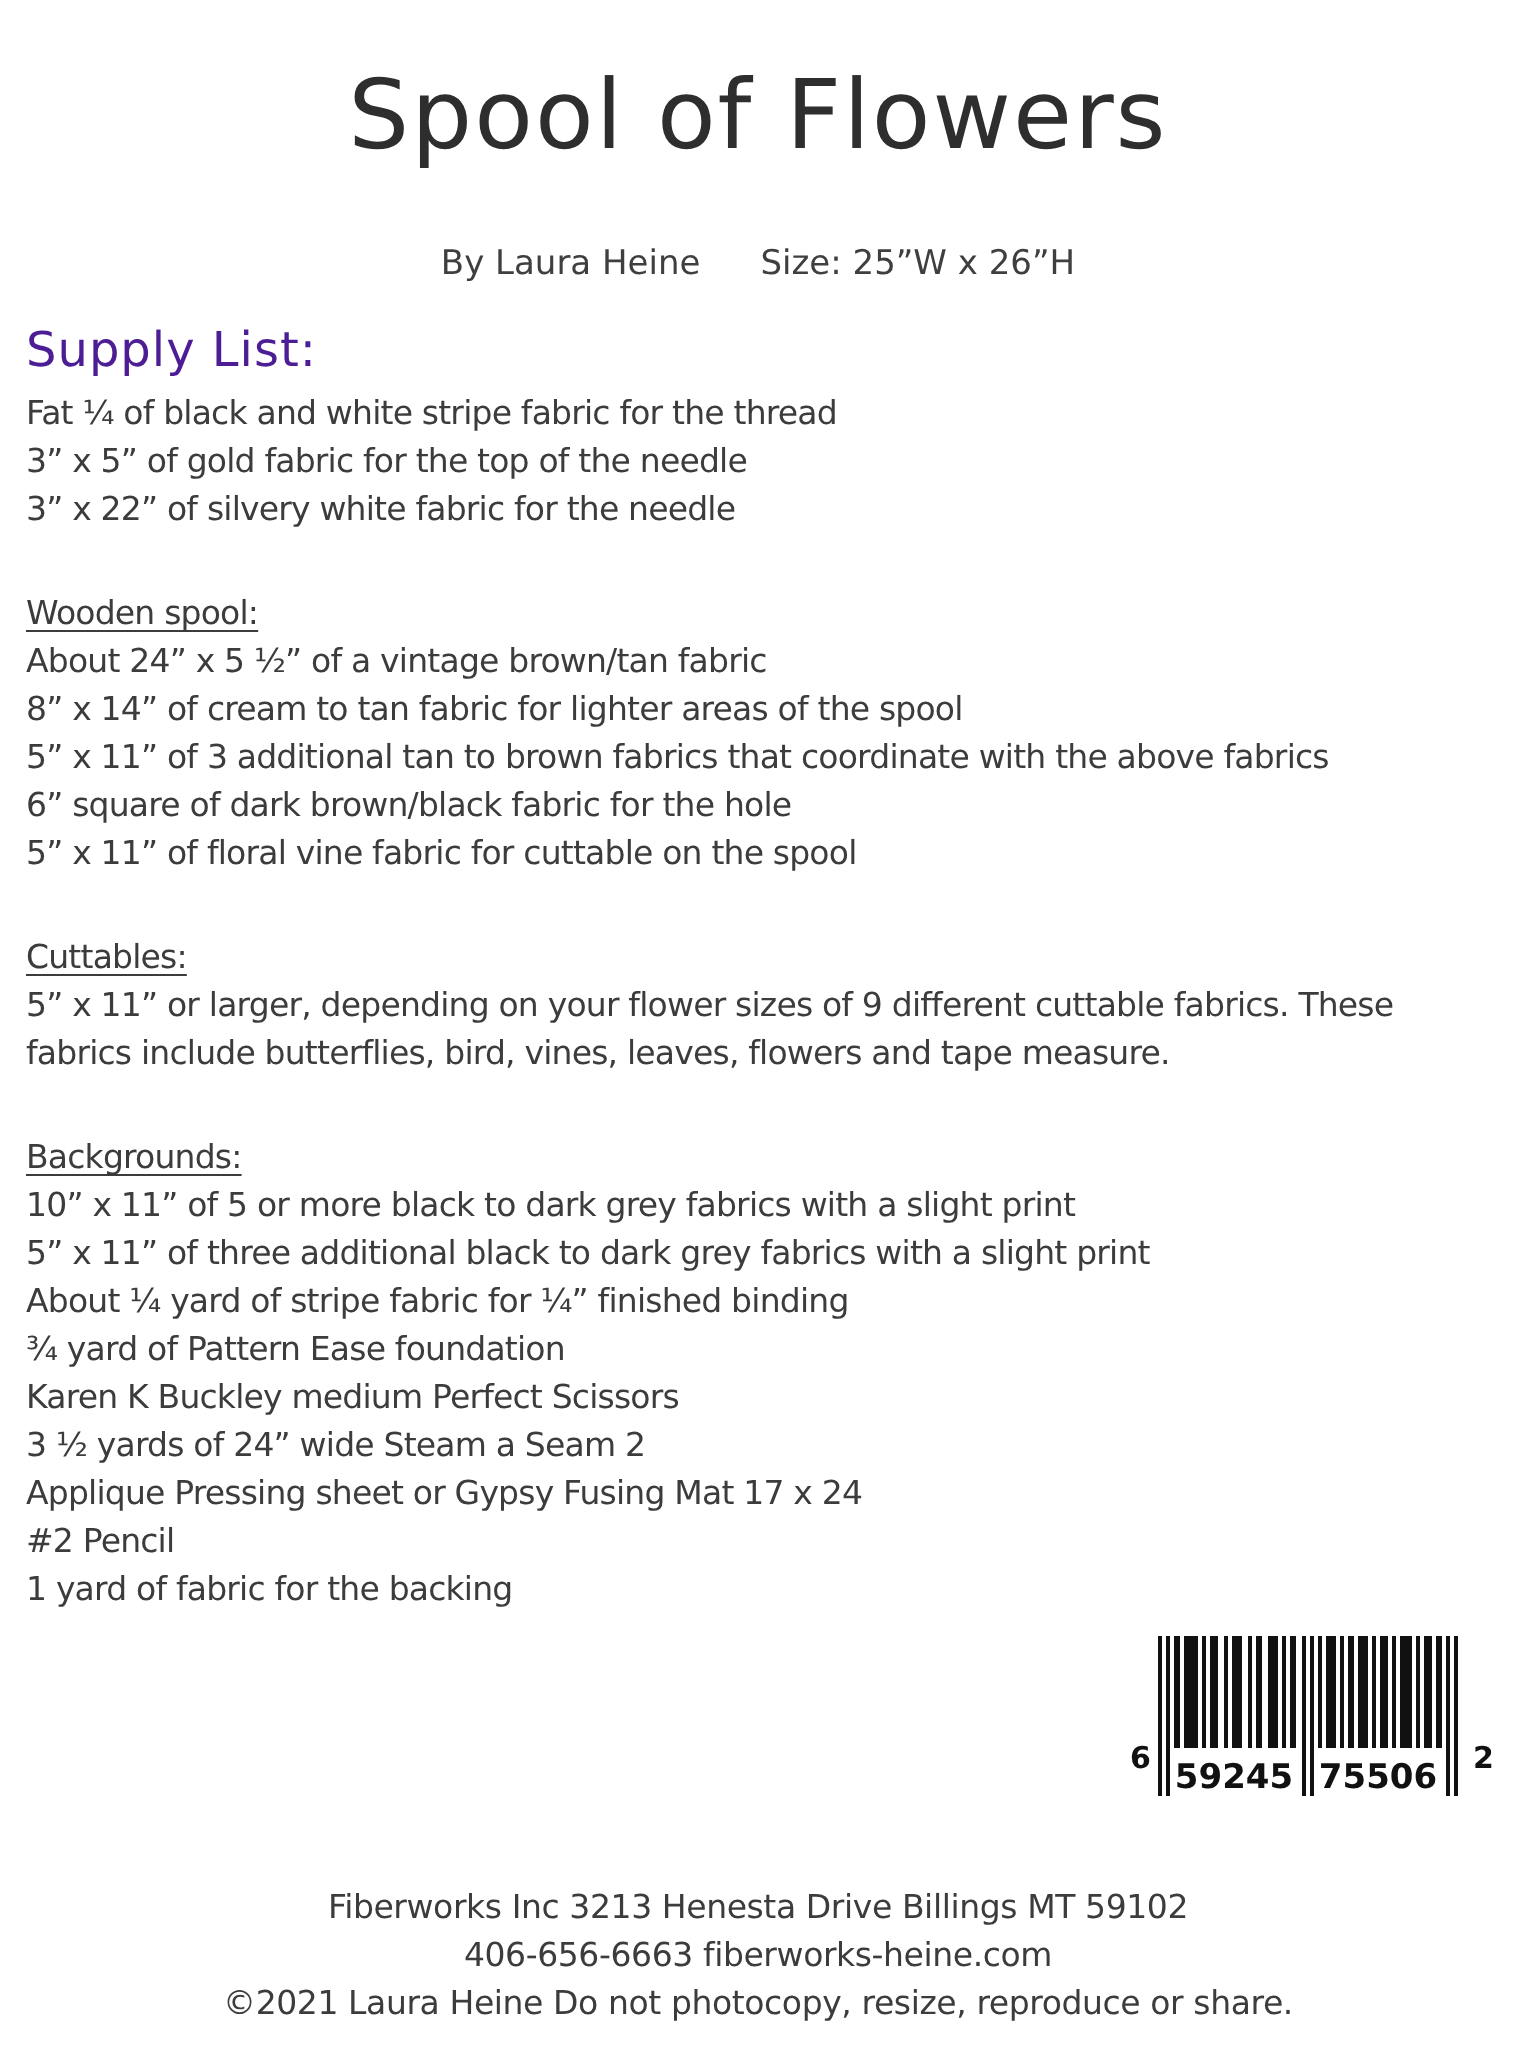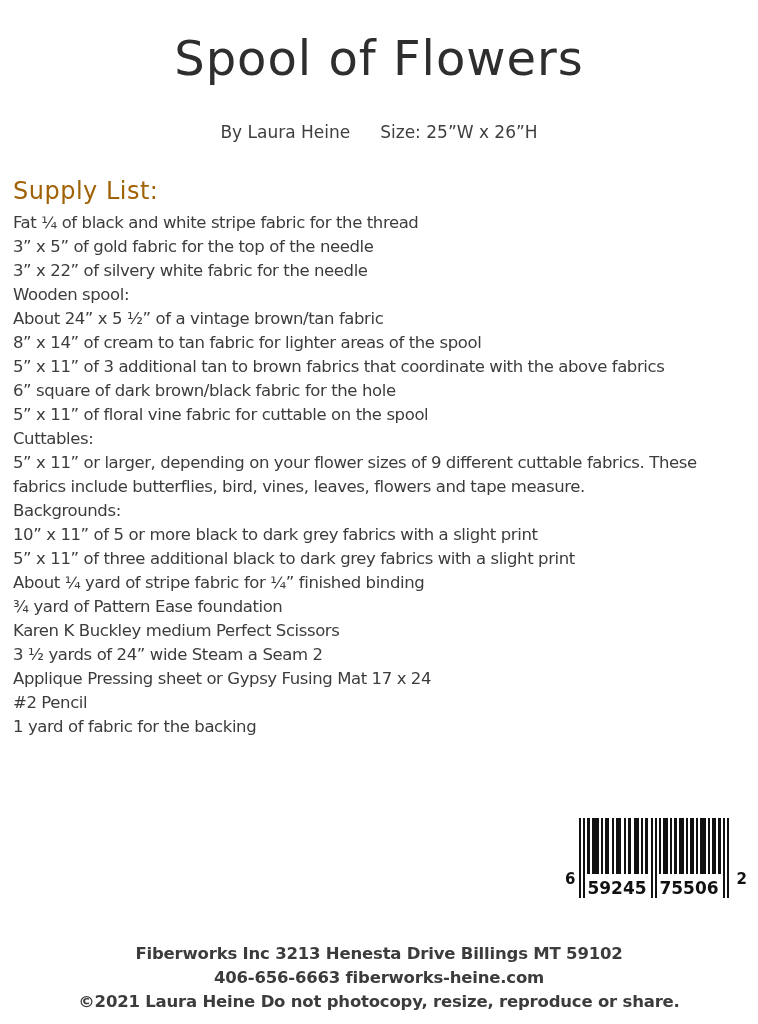--- a/index.html
+++ b/index.html
@@ -13,44 +13,44 @@
     font-size:48px;line-height:1.2;font-weight:400;color:#2e2e2e;
     letter-spacing:1px;
   }
   .byline-row{
     position:absolute;top:122px;left:0;width:758px;text-align:center;
     font-size:17px;color:#3f3f3f;
   }
   .byline-row .size{margin-left:30px;}
   .supply{position:absolute;top:158px;left:13px;right:13px;}
   .supply-heading{
-    font-size:24px;line-height:34px;color:#a16207;letter-spacing:.5px;margin-top:16px;
+    font-size:24px;line-height:34px;color:#4c1d95;letter-spacing:.5px;
   }
   .supply-lines{margin-top:3px;}
   .supply-line{
     font-size:16.5px;line-height:24px;letter-spacing:-0.4px;
     white-space:nowrap;color:#3c3c3c;
   }
-  .supply-line.subheading{text-underline-offset:3px;}
+  .supply-line.subheading{text-decoration:underline;text-underline-offset:3px;margin-top:28px;}
   .barcode{
     position:absolute;left:565px;top:818px;display:flex;align-items:flex-end;
   }
   .barcode-digit{
     font-size:15px;font-weight:700;color:#111;margin-bottom:12px;
     font-family:"DejaVu Sans",sans-serif;
   }
   .barcode-digit.left{margin-right:4px;}
   .barcode-digit.right{margin-left:5px;}
   .barcode-svg{display:block;}
   .barcode-num{
     font-family:"DejaVu Sans",sans-serif;font-size:17px;font-weight:700;fill:#111;
   }
   .footer{
     position:absolute;top:942px;left:0;width:758px;text-align:center;
-    font-size:16.5px;line-height:24px;color:#3c3c3c;letter-spacing:-0.2px;font-weight:bold;
+    font-size:16.5px;line-height:24px;color:#3c3c3c;letter-spacing:-0.2px;
   }
 </style>
 </head>
 <body>
 
 <div class="page">
 
   <div class="title">Spool of Flowers</div>
 
   <div class="byline-row">

